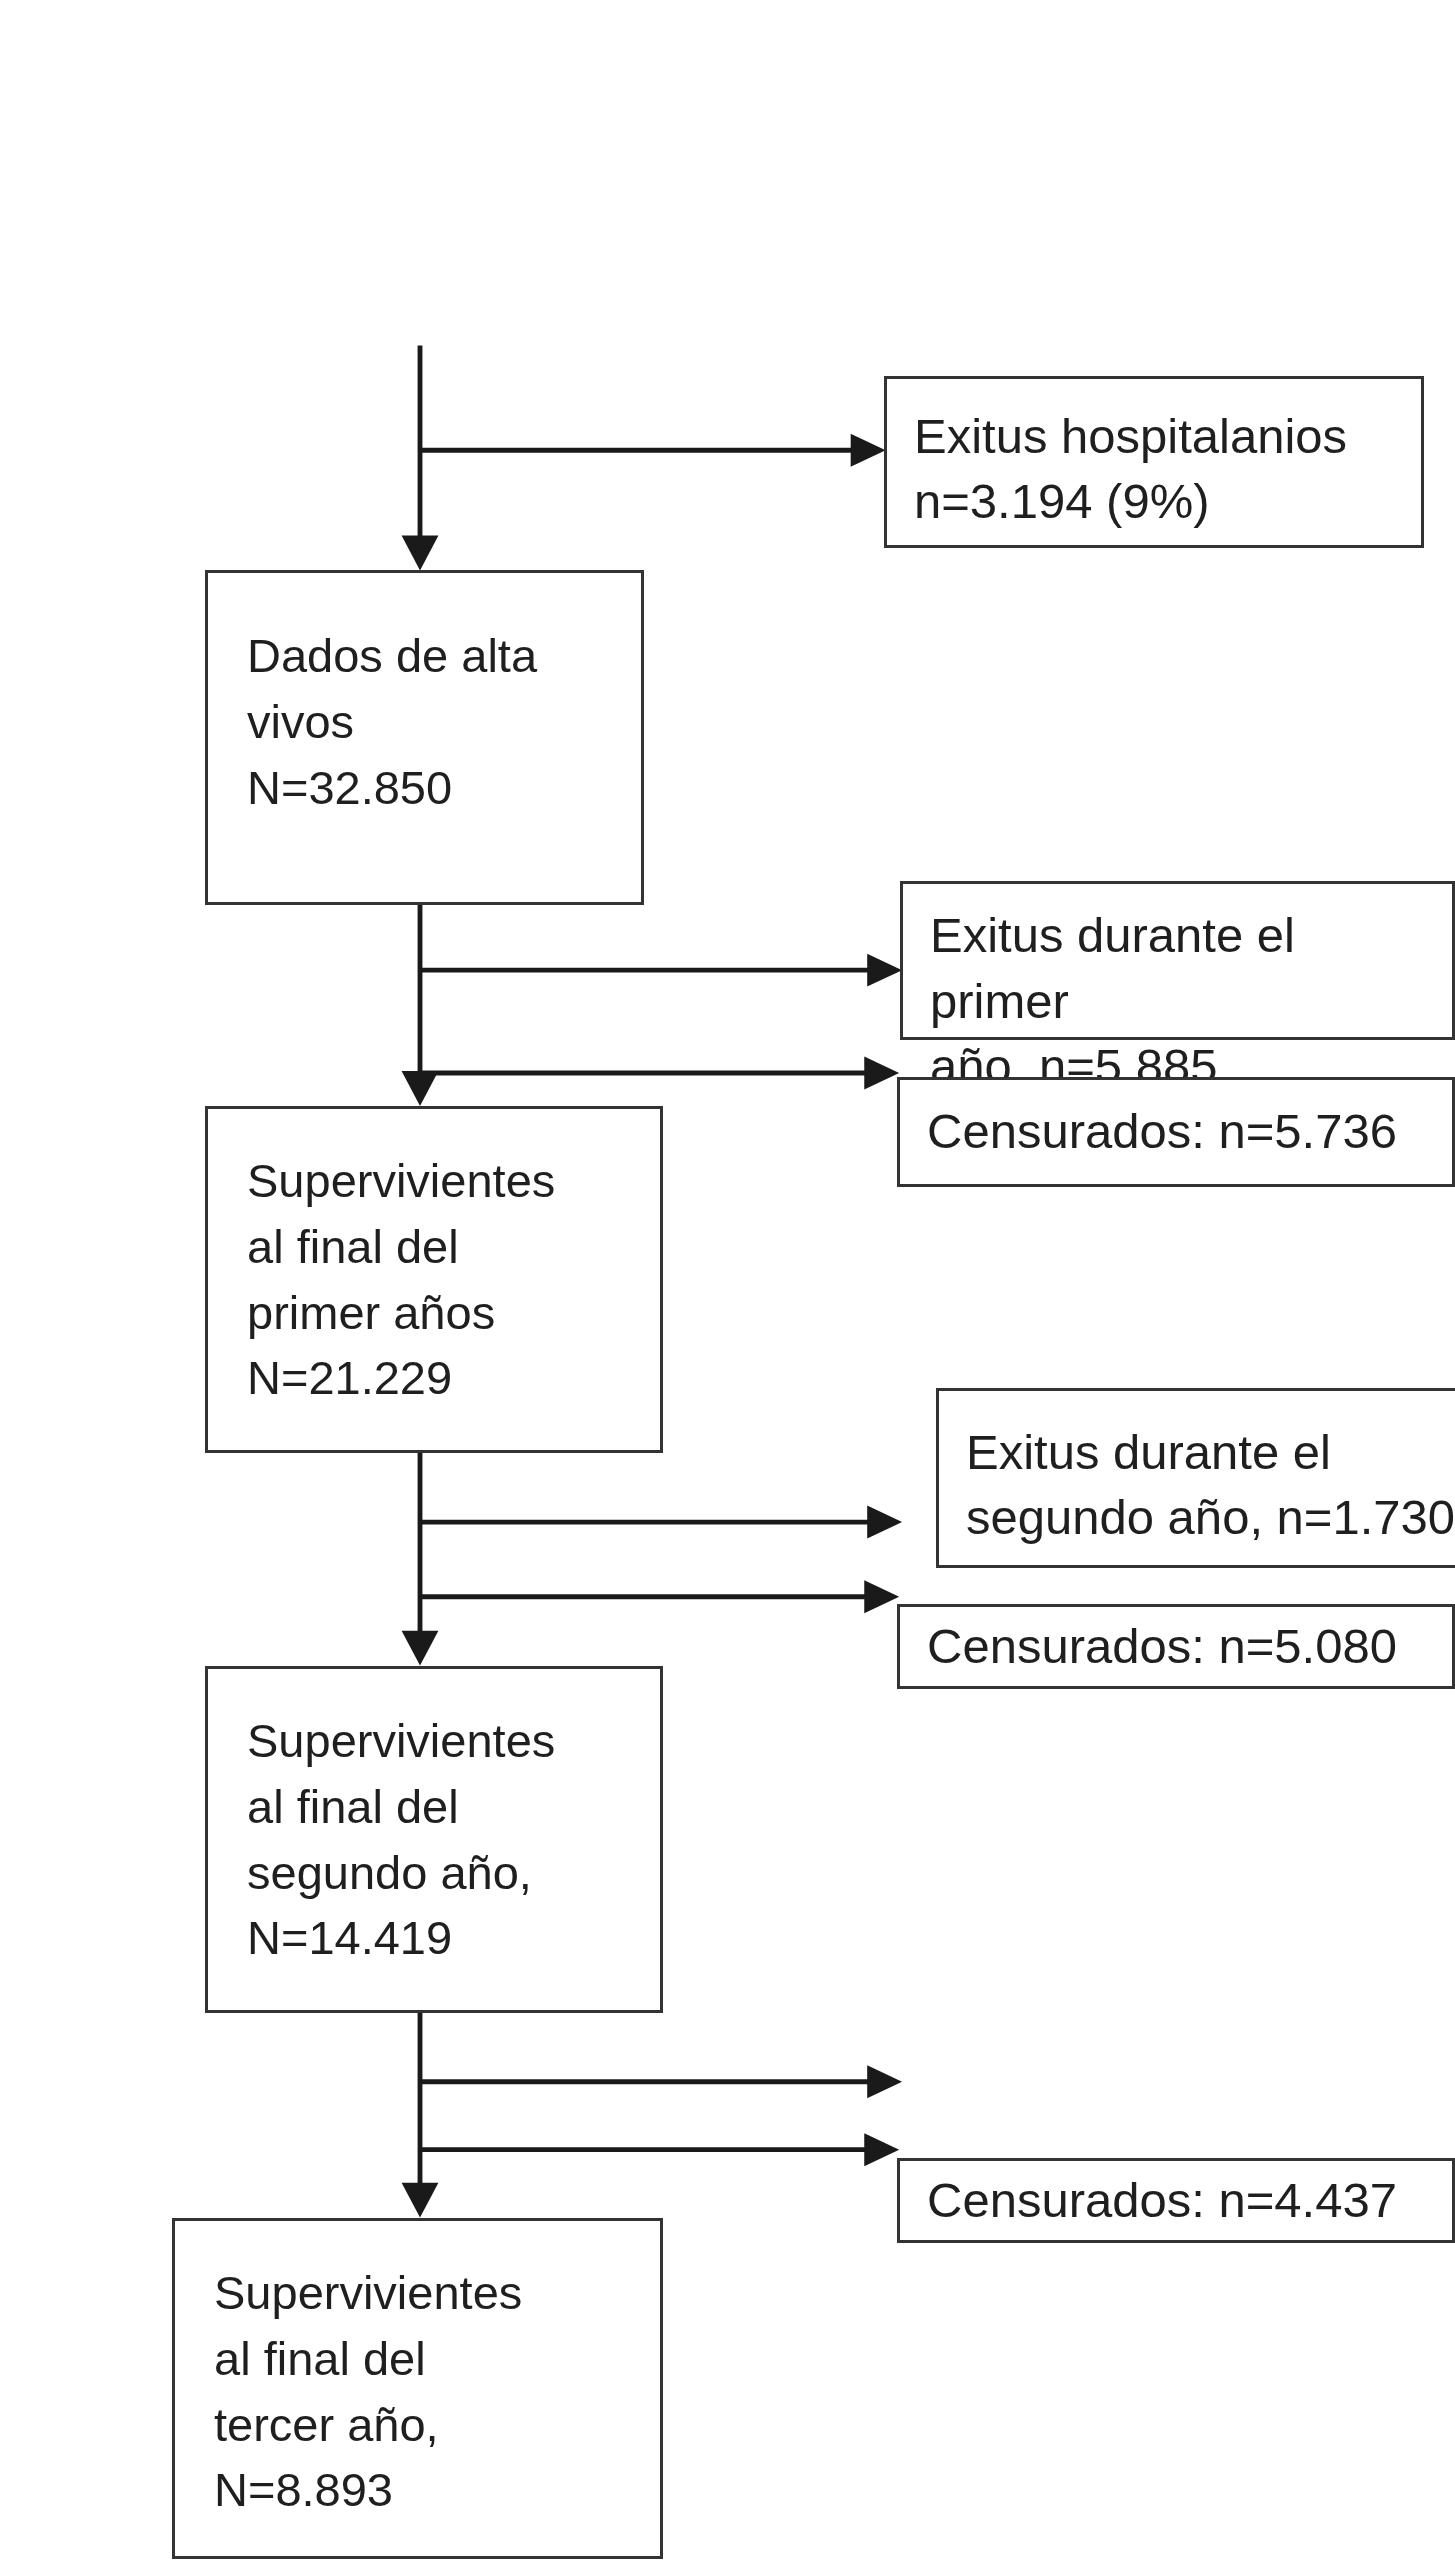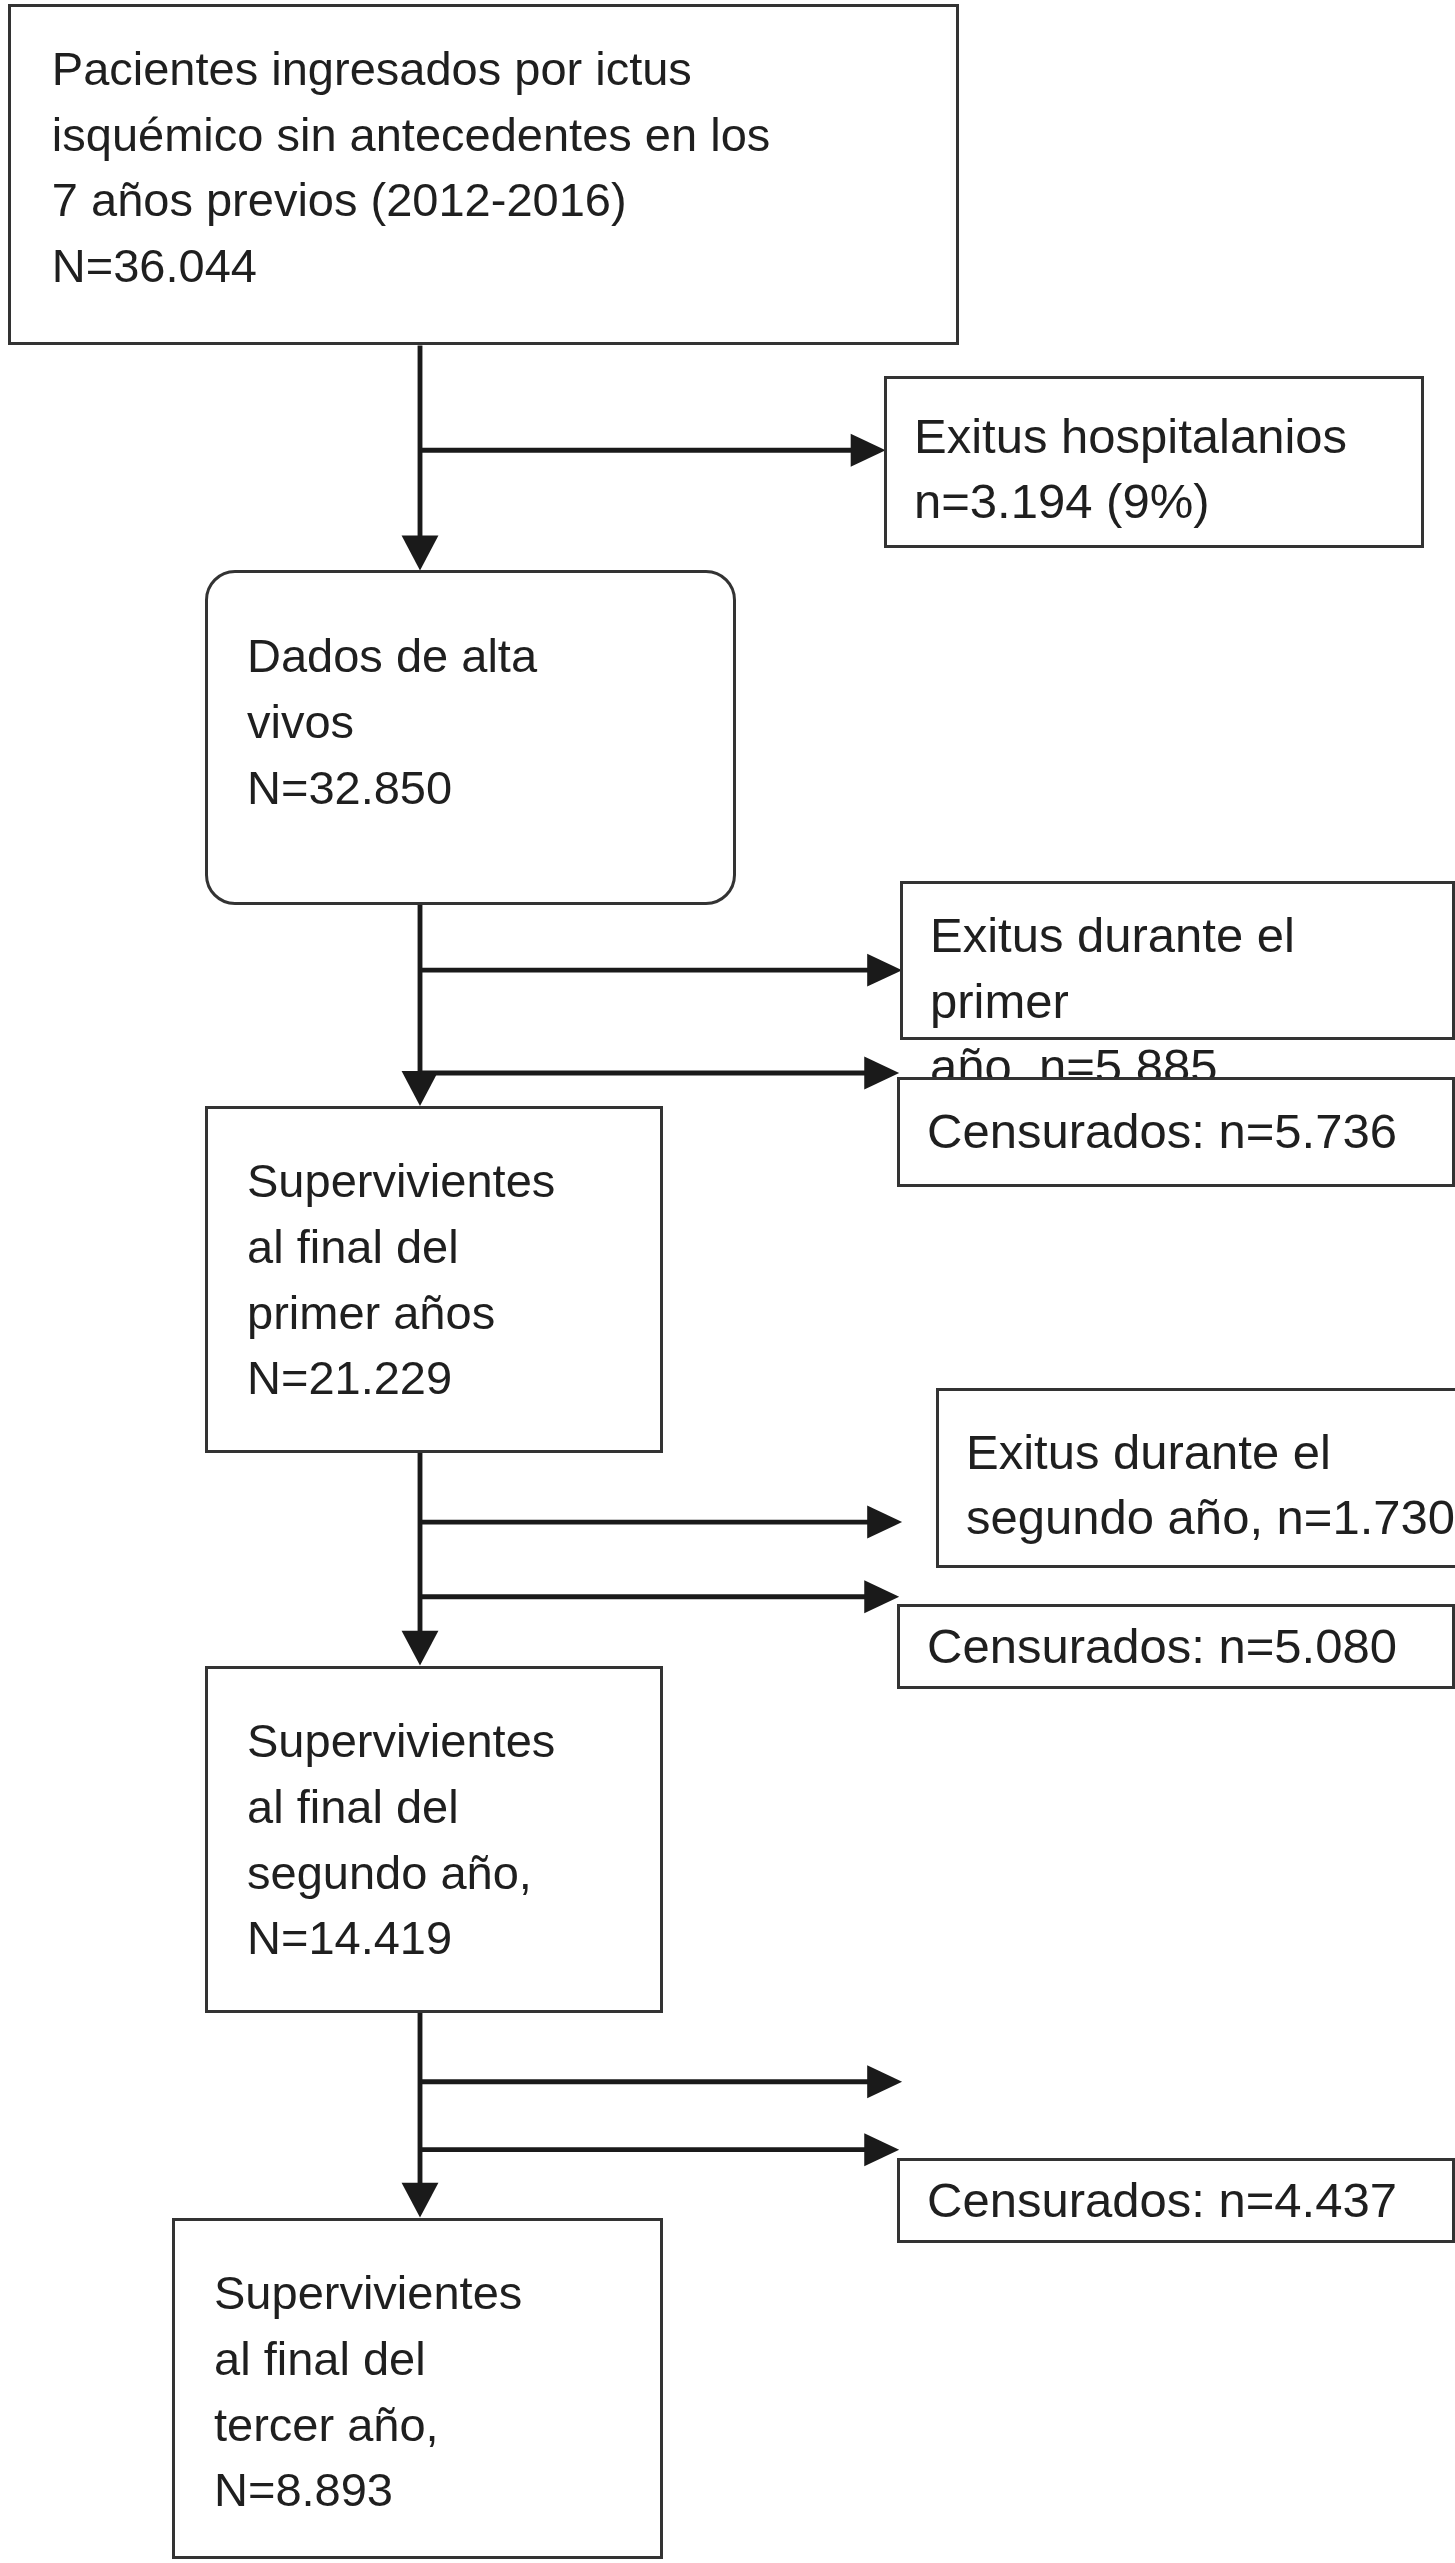--- a/index.html
+++ b/index.html
@@ -30,21 +30,21 @@
   .box.side {
     font-size: 49px;
     line-height: 1.33;
   }
   .box.censored {
     display: flex;
     align-items: center;
     padding: 0 27px;
   }
   #node-admitted   { left: 7.8px;   top: 3.9px;    width: 951px; height: 341px; padding: 29px 41px; }
-  #node-discharged { left: 205px; top: 570px;  width: 531px; height: 335px; padding: 50px 39px; border-radius: 30px; }
+  #node-discharged { left: 205px; top: 570px;  width: 439px; height: 335px; padding: 50px 39px; }
   #node-surv1      { left: 205px; top: 1106px; width: 458px; height: 347px; padding: 39px 39px; }
   #node-surv2      { left: 205px; top: 1666px; width: 458px; height: 347px; padding: 39px 39px; }
   #node-surv3      { left: 172px; top: 2218px; width: 491px; height: 341px; padding: 39px 39px; }
   #node-exhosp     { left: 884px; top: 376px;  width: 540px; height: 172px; padding: 25px 27px; }
   #node-ex1        { left: 900px; top: 881px;  width: 555px; height: 159px; padding: 19.4px 27px; }
   #node-cen1       { left: 897px; top: 1077px; width: 558px; height: 110px; }
   #node-ex2        { left: 900px; top: 1388px; width: 555px; height: 180px; padding: 29px 27px; margin-left: 36px; }
   #node-cen2       { left: 897px; top: 1604px; width: 558px; height: 85px; }
   #node-ex3        { left: 900px; top: 1951px; width: 555px; height: 180px; padding: 29px 27px; }
   #node-cen3       { left: 897px; top: 2158px; width: 558px; height: 85px; }
@@ -110,24 +110,20 @@
     <g>
       <line x1="433" y1="2146" x2="897" y2="2146"></line>
       <polygon points="930,2146 894,2129 894,2163"></polygon>
     </g>
     <g>
       <line x1="433" y1="2216" x2="894" y2="2216"></line>
       <polygon points="927,2216 891,2199 891,2233"></polygon>
     </g>
   </svg>
 
-  <div class="box main" id="node-admitted">Pacientes ingresados por ictus
-isquémico sin antecedentes en los
-7 años previos (2012-2016)
-N=36.044</div>
 
   <div class="box side" id="node-exhosp">Exitus hospitalanios
 n=3.194 (9%)</div>
 
   <div class="box main" id="node-discharged">Dados de alta
 vivos
 N=32.850</div>
 
   <div class="box side" id="node-ex1">Exitus durante el primer
 año, n=5.885</div>

